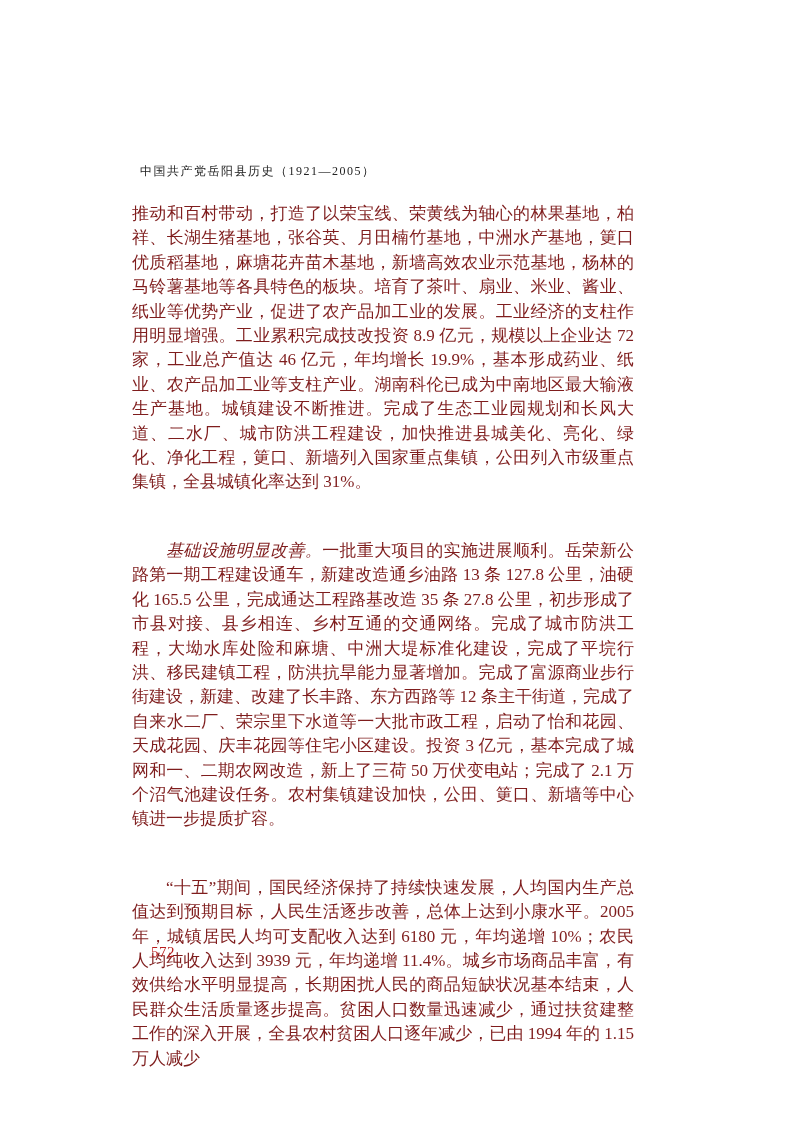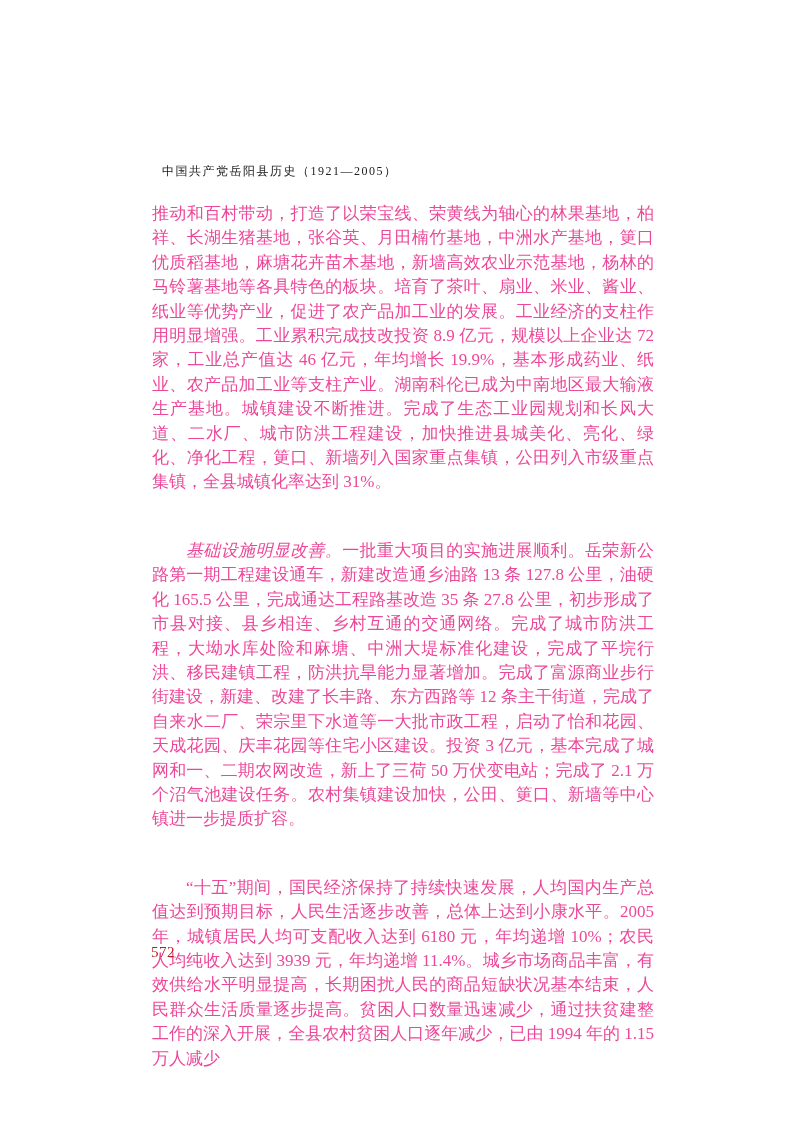--- a/index.html
+++ b/index.html
@@ -11,37 +11,37 @@
   .page {
     position: relative;
     width: 793px;
     height: 1122px;
     background: #ffffff;
     overflow: hidden;
     color: #111111;
   }
   .running-header {
     position: absolute;
-    left: 162px;
+    left: 140px;
     top: 163px;
     font-size: 12px;
     letter-spacing: 1.5px;
     color: #222222;
     white-space: nowrap;
   }
   .body-text {
     position: absolute;
-    left: 152px;
+    left: 132px;
     top: 202px;
     width: 502px;
     font-size: 17px;
     line-height: 24.4px;
     text-align: justify;
     text-justify: inter-ideograph;
-    color: #ec4899;
+    color: #7f1d1d;
     word-break: break-all;
   }
   .para {
     margin: 0;
     padding: 0;
   }
   .para.indent {
     text-indent: 2em;
     margin-top: 44px;
   }

